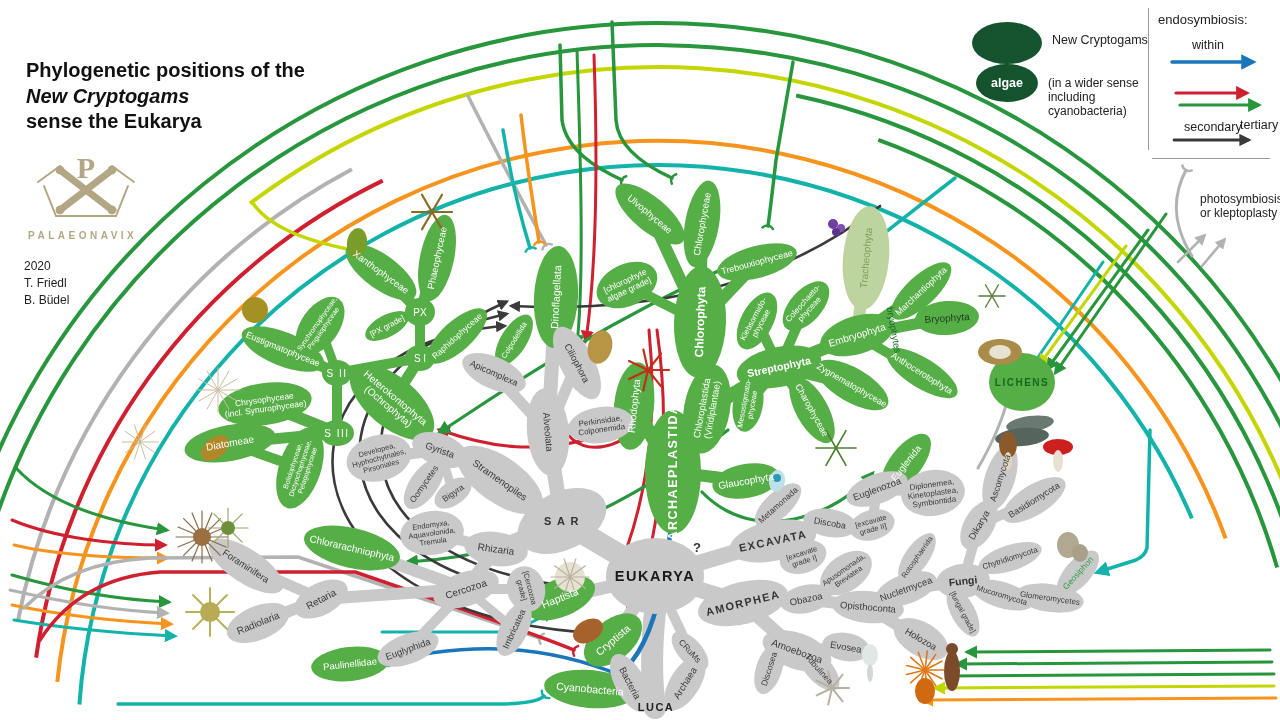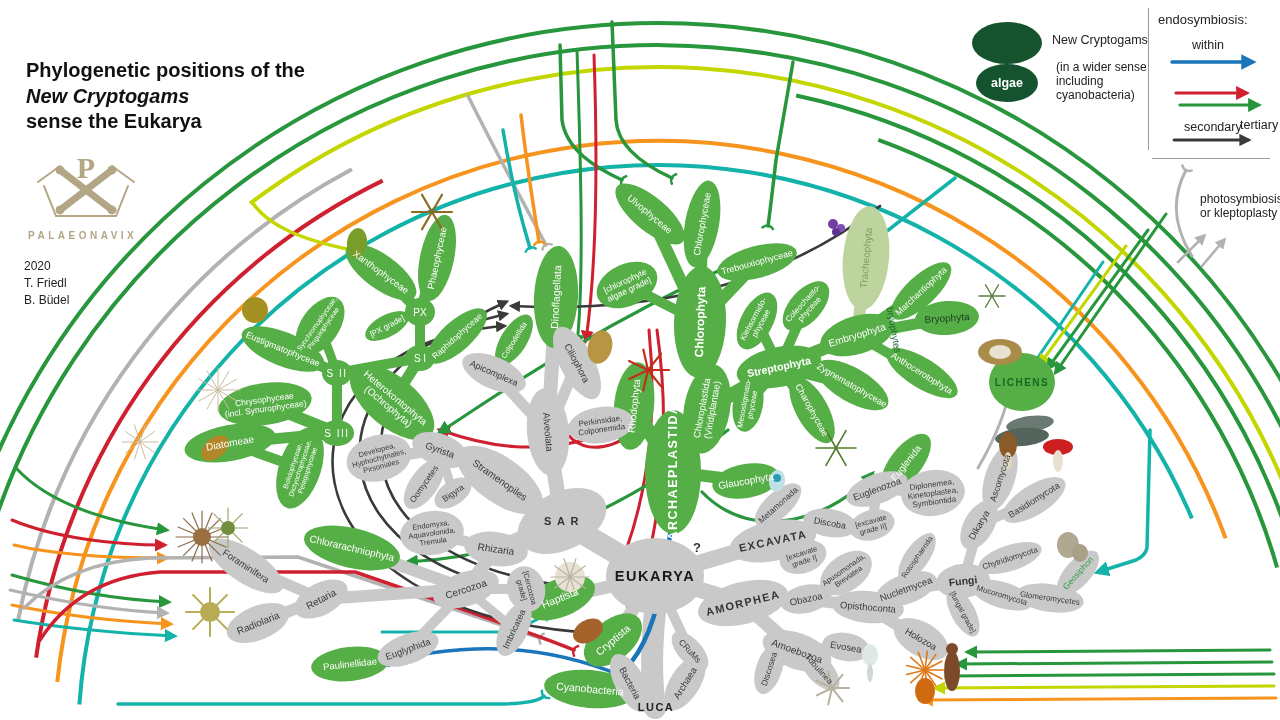--- a/index.html
+++ b/index.html
@@ -598,21 +598,21 @@
     </g>
     <text x="56" y="26" text-anchor="middle" font-family="Liberation Serif,serif" font-size="30" font-weight="bold" fill="#b3a684">P</text>
   </svg>
   <div class="abs logo-text" style="left:28px;top:230px;">PALAEONAVIX</div>
 
   <div class="abs credits" style="left:24px;top:258px;"><span>2020</span><br><span>T. Friedl</span><br><span>B. Büdel</span></div>
 
   <div class="abs lg-ellipse" style="left:972px;top:22px;width:70px;height:42px;"></div>
   <div class="abs lg-label" style="left:1052px;top:33px;">New Cryptogams</div>
   <div class="abs lg-ellipse small" style="left:976px;top:64px;width:62px;height:38px;">algae</div>
-  <div class="abs lg-note" style="left:1048px;top:60px;width:118px;margin-left:8px;">(in a wider sense
+  <div class="abs lg-note" style="left:1048px;top:76px;width:118px;">(in a wider sense
 including
 cyanobacteria)</div>
 
   <div class="abs vdiv" style="left:1148px;top:8px;height:142px;"></div>
   <div class="abs hdiv" style="left:1152px;top:158px;width:118px;"></div>
 
   <div class="abs lg-head" style="left:1158px;top:12px;">endosymbiosis:</div>
   <div class="abs lg-label" style="left:1192px;top:38px;">within</div>
   <div class="abs lg-label" style="left:1184px;top:72px;margin-top:48px;">secondary</div>
   <div class="abs lg-label" style="left:1240px;top:118px;">tertiary</div>

